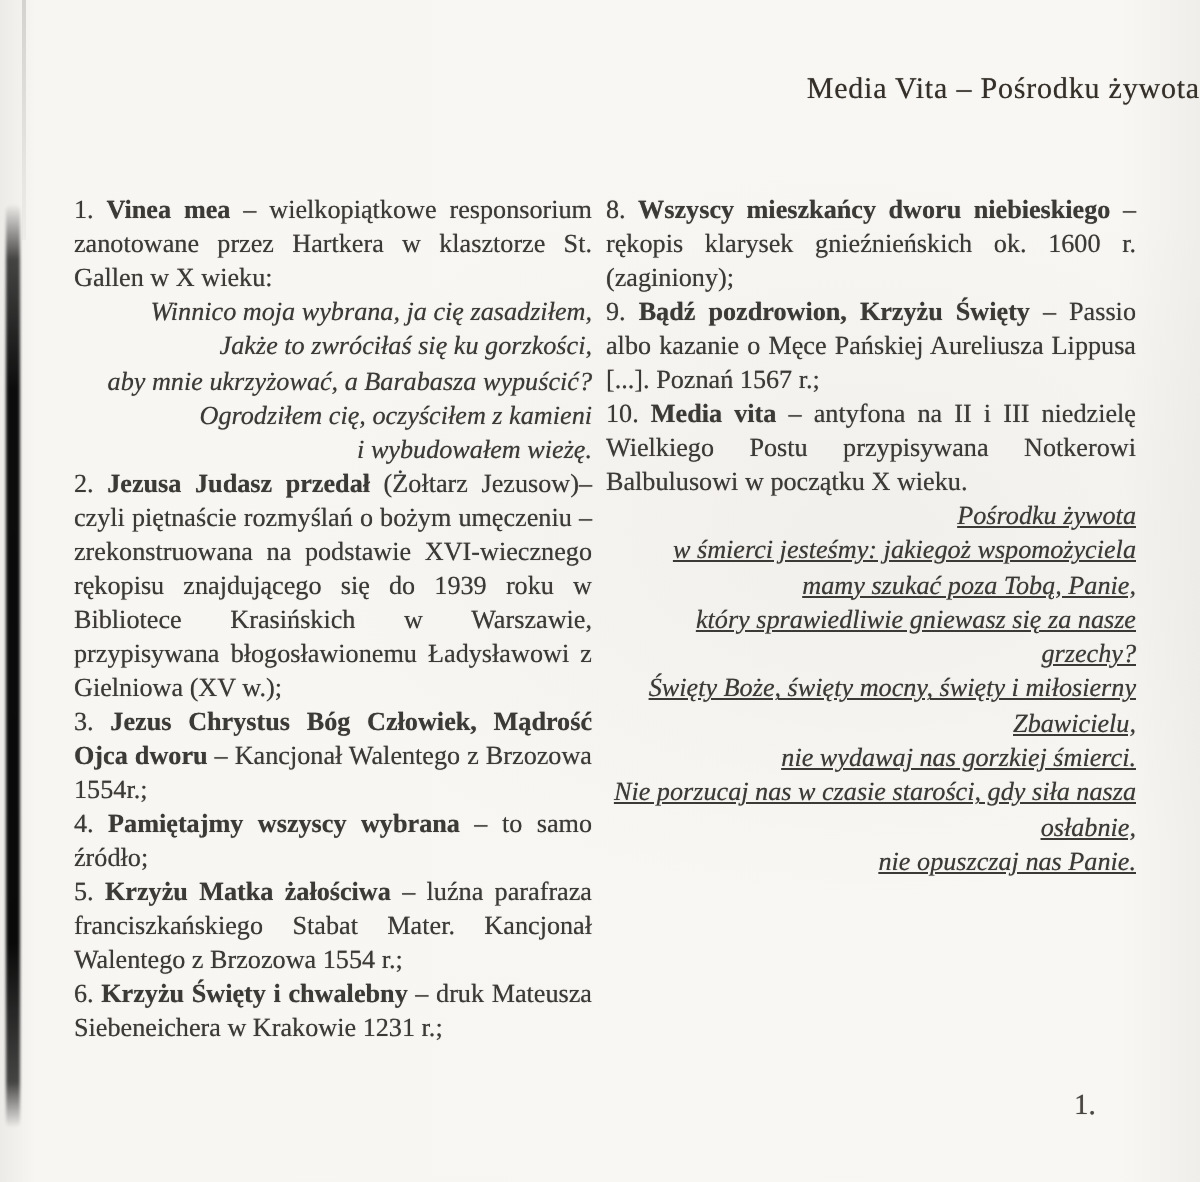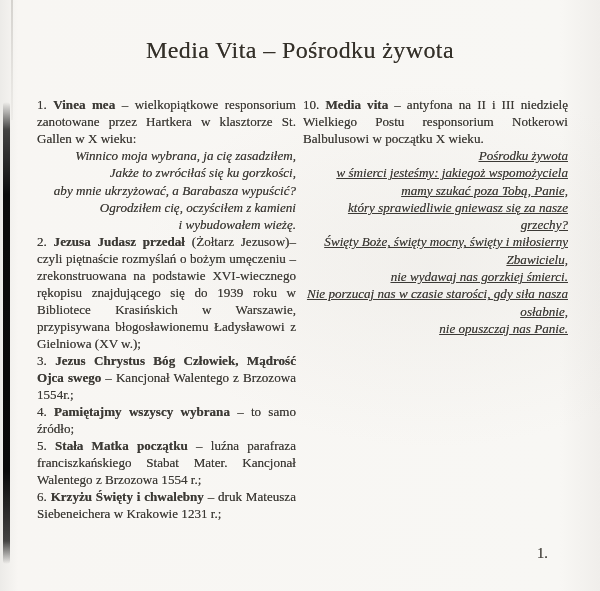--- a/index.html
+++ b/index.html
@@ -24,22 +24,22 @@
     background:linear-gradient(to bottom,
       rgba(10,10,10,0) 0%,rgba(10,10,10,0.75) 6%,#0c0c0c 20%,#090909 80%,
       rgba(10,10,10,0.75) 95%,rgba(10,10,10,0) 100%);
     border-radius:4px;filter:blur(0.7px);
   }
   .binding-faint{
     position:absolute;left:11px;top:0;width:2px;height:120px;
     background:linear-gradient(to bottom,rgba(120,115,108,0.25),rgba(120,115,108,0.05));
   }
   .title{
-    position:absolute;top:37px;left:0;right:0;text-align:center;
-    font-size:24px;letter-spacing:0.4px;color:var(--title-ink);
+    position:absolute;top:37px;left:0;right:0;text-align:right;
+    font-size:15px;letter-spacing:0.4px;color:var(--title-ink);
   }
   .col{
     position:absolute;top:96px;font-size:13.1px;line-height:17px;
     text-align:justify;
   }
   .col-left{left:37px;width:259px;}
   .col-right{left:303px;width:265px;}
   .col p{margin:0;}
   .b{font-weight:bold;}
   .quote{
@@ -66,34 +66,36 @@
     <p class="item"><span>1. </span><span class="b">Vinea mea</span><span> – wielkopiątkowe responsorium zanotowane przez Hartkera w klasztorze St. Gallen w X wieku:</span></p>
 
     <p class="quote quote-left">Winnico moja wybrana, ja cię zasadziłem,
 Jakże to zwróciłaś się ku gorzkości,
 aby mnie ukrzyżować, a Barabasza wypuścić?
 Ogrodziłem cię, oczyściłem z kamieni
 i wybudowałem wieżę.</p>
 
     <p class="item"><span>2. </span><span class="b">Jezusa Judasz przedał</span><span> (Żołtarz Jezusow)– czyli piętnaście rozmyślań o bożym umęczeniu – zrekonstruowana na podstawie XVI-wiecznego rękopisu znajdującego się do 1939 roku w Bibliotece Krasińskich w Warszawie, przypisywana błogosławionemu Ładysławowi z Gielniowa (XV w.);</span></p>
 
-    <p class="item"><span>3. </span><span class="b">Jezus Chrystus Bóg Człowiek, Mądrość Ojca swego</span><span> – Kancjonał Walentego z Brzozowa 1554r.;</span></p>
+    <p class="item"><span>3. </span><span class="b">Jezus Chrystus Bóg Człowiek, Mądrość Ojca dworu</span><span> – Kancjonał Walentego z Brzozowa 1554r.;</span></p>
 
     <p class="item"><span>4. </span><span class="b">Pamiętajmy wszyscy wybrana</span><span> – to samo źródło;</span></p>
 
-    <p class="item"><span>5. </span><span class="b">Stała Matka początku</span><span> – luźna parafraza franciszkańskiego Stabat Mater. Kancjonał Walentego z Brzozowa 1554 r.;</span></p>
+    <p class="item"><span>5. </span><span class="b">Krzyżu Matka żałościwa</span><span> – luźna parafraza franciszkańskiego Stabat Mater. Kancjonał Walentego z Brzozowa 1554 r.;</span></p>
 
     <p class="item"><span>6. </span><span class="b">Krzyżu Święty i chwalebny</span><span> – druk Mateusza Siebeneichera w Krakowie 1231 r.;</span></p>
   </div>
 
   <div class="col col-right">
 
+    <p class="item"><span>8. </span><span class="b">Wszyscy mieszkańcy dworu niebieskiego</span><span> – rękopis klarysek gnieźnieńskich ok. 1600 r. (zaginiony);</span></p>
 
+    <p class="item"><span>9. </span><span class="b">Bądź pozdrowion, Krzyżu Święty</span><span> – Passio albo kazanie o Męce Pańskiej Aureliusza Lippusa [...]. Poznań 1567 r.;</span></p>
 
-    <p class="item"><span>10. </span><span class="b">Media vita</span><span> – antyfona na II i III niedzielę Wielkiego Postu responsorium Notkerowi Balbulusowi w początku X wieku.</span></p>
+    <p class="item"><span>10. </span><span class="b">Media vita</span><span> – antyfona na II i III niedzielę Wielkiego Postu przypisywana Notkerowi Balbulusowi w początku X wieku.</span></p>
 
     <p class="quote quote-right">Pośrodku żywota
 w śmierci jesteśmy: jakiegoż wspomożyciela
 mamy szukać poza Tobą, Panie,
 który sprawiedliwie gniewasz się za nasze grzechy?
 Święty Boże, święty mocny, święty i miłosierny Zbawicielu,
 nie wydawaj nas gorzkiej śmierci.
 Nie porzucaj nas w czasie starości, gdy siła nasza osłabnie,
 nie opuszczaj nas Panie.</p>
   </div>

